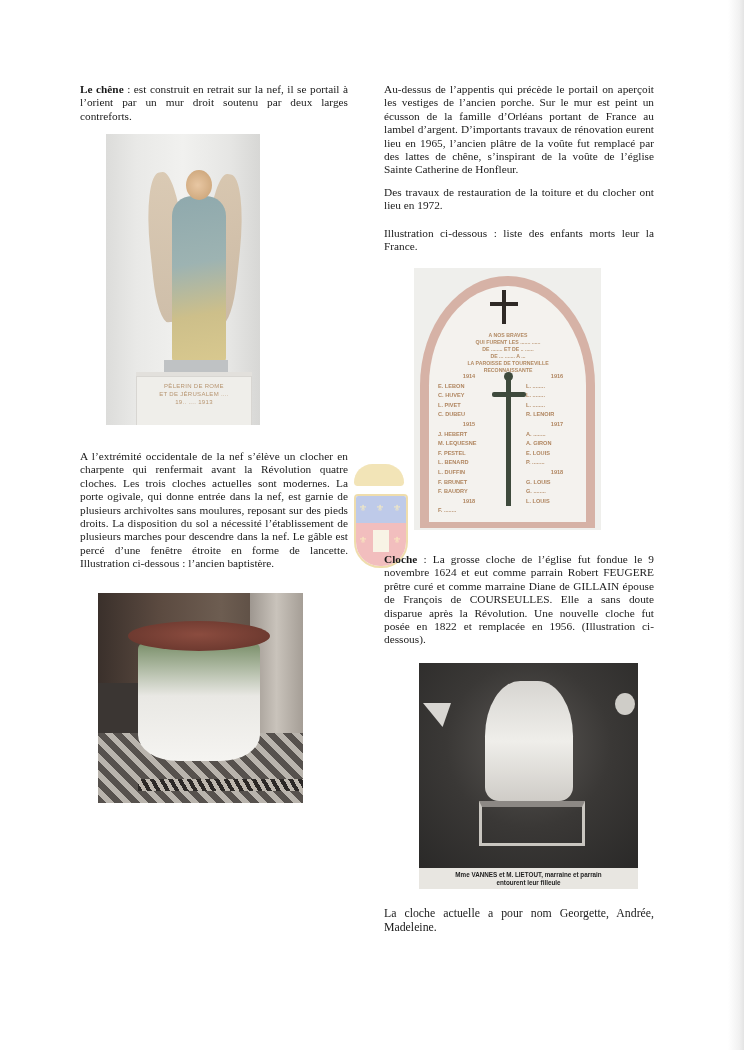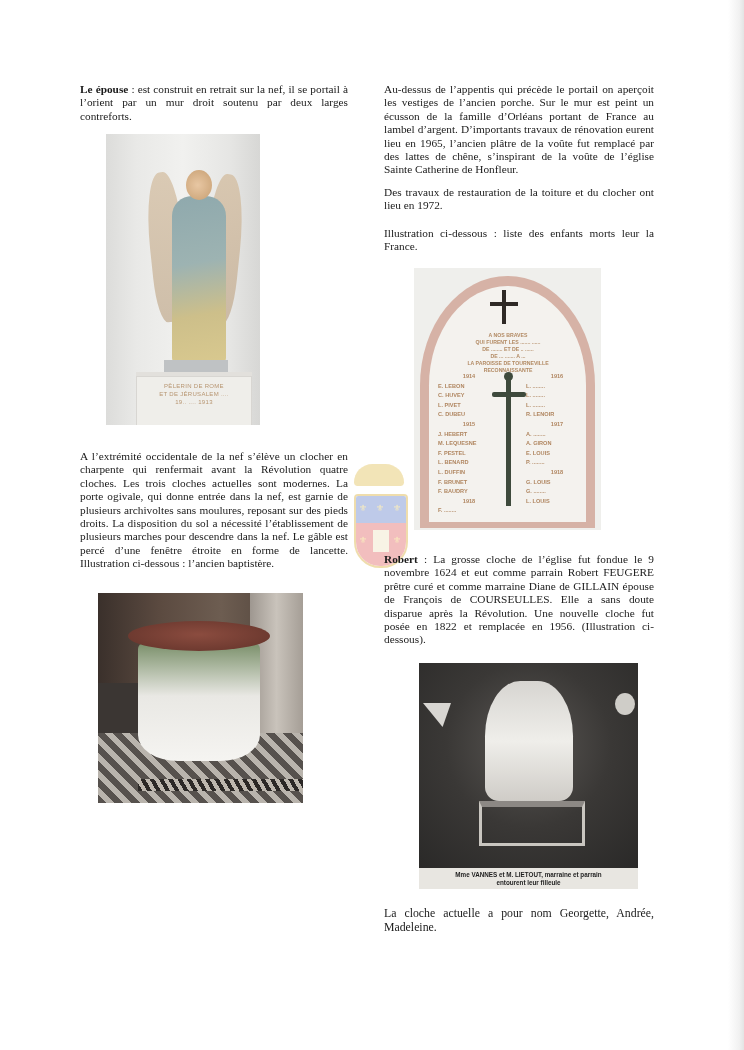--- a/index.html
+++ b/index.html
@@ -97,21 +97,21 @@
     #crest .red { position:absolute; left:0; top:38%; width:100%; height:62%; background:#e88a8a; }
     #crest .tower { position:absolute; left:17px; top:34px; width:16px; height:22px; background:#f3ead0; }
     #crest .fleur { position:absolute; color:#f6df8a; font-size:9px; line-height:9px; }
   </style>
 </head>
 <body>
 
 <div class="page-edge"></div>
 
 <p class="para" style="left:80px; top:83px; width:268px;">
-  <b>Le épouse</b><span> : est construit en retrait sur la nef, il se portail à l’orient par un mur droit soutenu par deux larges contreforts.</span>
+  <b>Le chêne</b><span> : est construit en retrait sur la nef, il se portail à l’orient par un mur droit soutenu par deux larges contreforts.</span>
 </p>
 
 <div class="photo" id="angel">
   <div class="wing-l"></div>
   <div class="wing-r"></div>
   <div class="robe"></div>
   <div class="head"></div>
   <div class="plinth"></div>
   <div class="base"></div>
   <div class="inscr">
@@ -197,21 +197,21 @@
     <div>G. LOUIS</div>
     <div>G. ........</div>
     <div>L. LOUIS</div>
   </div>
   <div class="sword-pommel"></div>
   <div class="sword"></div>
   <div class="sword-guard"></div>
 </div>
 
 <p class="para" style="left:384px; top:553px; width:270px;">
-  <b>Robert</b><span> : La grosse cloche de l’église fut fondue le 9 novembre 1624 et eut comme parrain Robert FEUGERE prêtre curé et comme marraine Diane de GILLAIN épouse de François de COURSEULLES. Elle a sans doute disparue après la Révolution. Une nouvelle cloche fut posée en 1822 et remplacée en 1956. (Illustration ci-dessous).</span>
+  <b>Cloche</b><span> : La grosse cloche de l’église fut fondue le 9 novembre 1624 et eut comme parrain Robert FEUGERE prêtre curé et comme marraine Diane de GILLAIN épouse de François de COURSEULLES. Elle a sans doute disparue après la Révolution. Une nouvelle cloche fut posée en 1822 et remplacée en 1956. (Illustration ci-dessous).</span>
 </p>
 
 <div class="photo" id="bell">
   <div class="dark"></div>
   <div class="person-l"></div>
   <div class="person-r"></div>
   <div class="bellshape"></div>
   <div class="cradle"></div>
   <div class="caption">
     <div>Mme VANNES et M. LIETOUT, marraine et parrain</div>

